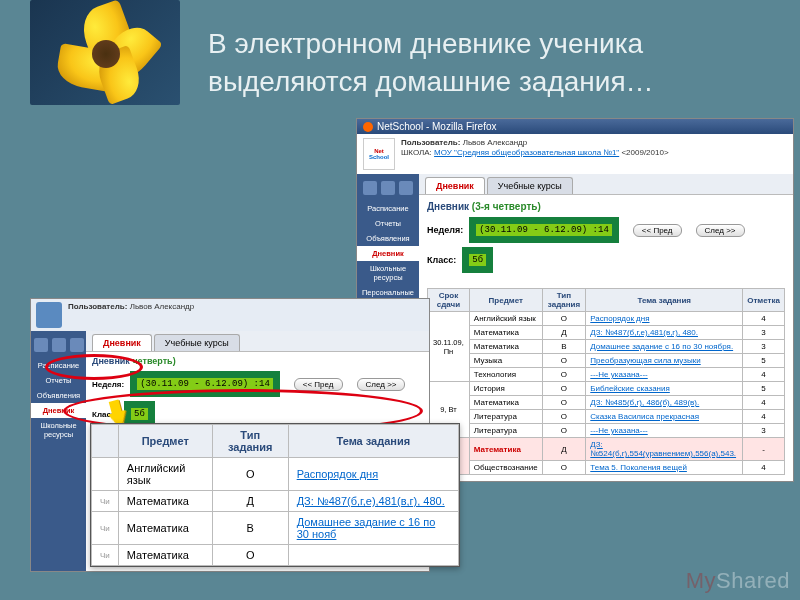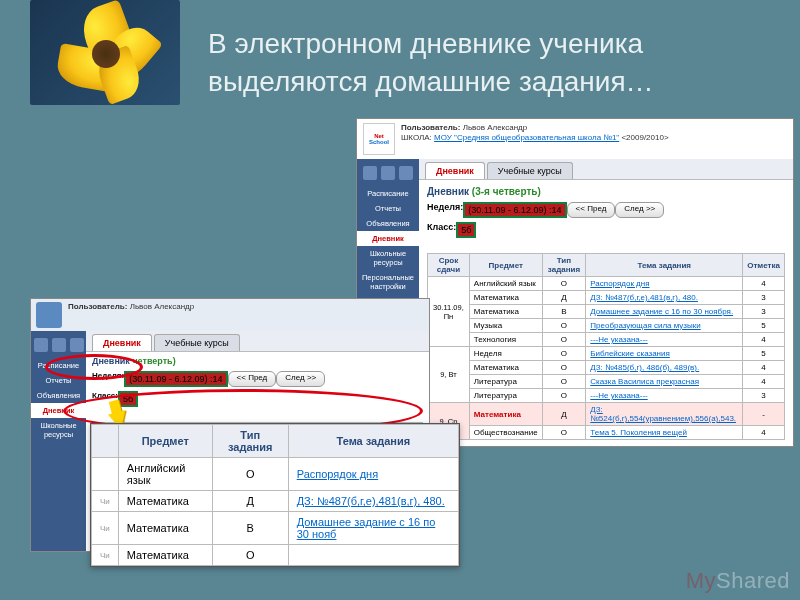--- a/index.html
+++ b/index.html
@@ -36,24 +36,24 @@
   
   .win-content { flex: 1; background: #fff; padding: 0; }
   .tabs-row { background: #eaeef4; border-bottom: 1px solid #bbb; padding: 3px 6px 0; display: flex; gap: 0; }
   .tab { font-size: 9px; padding: 3px 10px; background: #d8dde6; border: 1px solid #aaa; border-bottom: none; border-radius: 3px 3px 0 0; margin-right: 2px; cursor: pointer; }
   .tab.active { background: #fff; color: #c00; font-weight: bold; }
   
   .content-inner { padding: 6px 8px; }
   .diary-heading { font-weight: bold; font-size: 10px; color: #2a4a7a; margin-bottom: 5px; }
   .diary-heading .quarter { color: #2a8a2a; }
   
-  .controls-row { display: flex; font-size: 9px; margin-bottom: 4px; }
+  .controls-row { display: flex; align-items: center; gap: 6px; font-size: 9px; margin-bottom: 4px; }
   .controls-row label { font-weight: bold; }
-  .sel { border: 2px solid #15803d; background: #b91c1c; padding: 1px 3px; font-size: 9px; }
-  .nav-btn { border: 1px solid #999; background: linear-gradient(#fff,#e0e0e0); padding: 1px 8px; font-size: 8px; border-radius: 6px; cursor: pointer; }
+  .sel { border: 7px solid #15803d; background: #84cc16; padding: 1px 3px; font-size: 9px; font-family: Liberation Mono, monospace; }
+  .nav-btn { border: 1px solid #999; background: linear-gradient(#fff,#e0e0e0); padding: 1px 8px; font-size: 8px; border-radius: 6px; cursor: pointer; margin-left: 8px; }
   
   .diary-table { width: 100%; border-collapse: collapse; font-size: 8px; margin-top: 15px; }
   .diary-table th, .diary-table td { border: 1px solid #bbb; padding: 2px 4px; text-align: left; }
   .diary-table th { background: #eaeef4; font-weight: bold; text-align: center; color: #2a4a7a; }
   .diary-table td.date-cell { text-align: center; vertical-align: middle; font-size: 7.5px; }
   .diary-table td.type-cell, .diary-table td.mark-cell { text-align: center; }
   .diary-table a { color: #06c; text-decoration: underline; }
   .diary-table tr.hl-row td { background: #ffe4e4; }
   .diary-table .hl-subj { color: #c00; font-weight: bold; }
   
@@ -85,20 +85,24 @@
   <div class="petal p1"></div>
     <div class="petal p2"></div>
     <div class="petal p3"></div>
     <div class="petal p4"></div>
     <div class="center"></div>
 </div>
 
 <div class="slide-title">В электронном дневнике ученика выделяются домашние задания…</div>
 
 <div class="win-main">
+  <div class="win-titlebar">
+    <span class="ff-icon"></span>
+    <span>NetSchool - Mozilla Firefox</span>
+  </div>
   <div class="win-header">
     <div class="ns-logo">
       <span class="net">Net</span>
       <span class="school">School</span>
     </div>
     <div class="win-userinfo">
       <span class="ulabel">Пользователь:</span>
       <span>Львов Александр</span><br>
       <span>ШКОЛА:</span>
       <a href="#">МОУ "Средняя общеобразовательная школа №1"</a>
@@ -177,21 +181,21 @@
                 <td class="mark-cell">5</td>
               </tr>
               <tr>
                 <td>Технология</td>
                 <td class="type-cell">О</td>
                 <td><a href="#">---Не указана---</a></td>
                 <td class="mark-cell">4</td>
               </tr>
               <tr>
                 <td class="date-cell" rowspan="4">9, Вт</td>
-                <td>Неделя</td>
+                <td>История</td>
                 <td class="type-cell">О</td>
                 <td><a href="#">Библейские сказания</a></td>
                 <td class="mark-cell">5</td>
               </tr>
               <tr>
                 <td>Математика</td>
                 <td class="type-cell">О</td>
                 <td><a href="#">ДЗ: №485(б,г), 486(б), 489(в).</a></td>
                 <td class="mark-cell">4</td>
               </tr>

